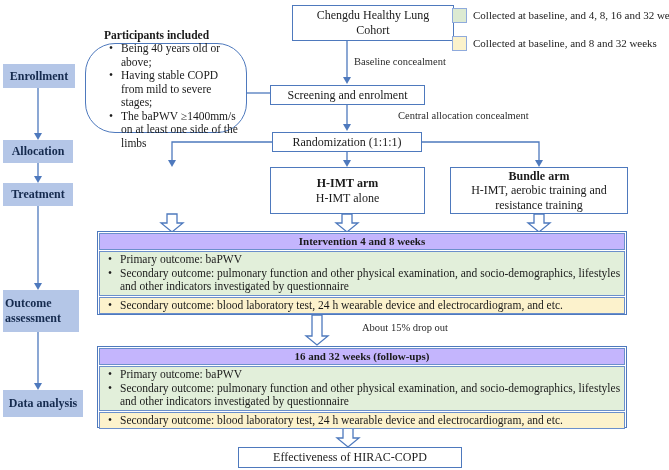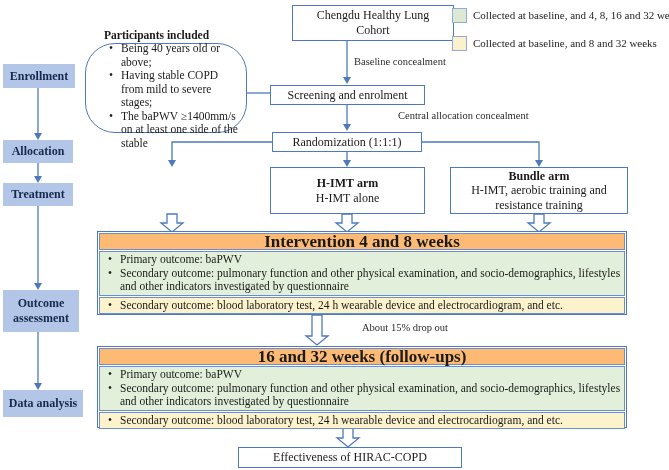--- a/index.html
+++ b/index.html
@@ -10,33 +10,33 @@
   }
   svg.overlay { position:absolute; left:0; top:0; z-index:1; }
   .box {
     position:absolute; background:#fff; border:1.4px solid #4e79bd;
     display:flex; flex-direction:column; align-items:center; justify-content:center;
     text-align:center; font-size:12px; line-height:1.22; z-index:2;
   }
   .bold { font-weight:bold; }
   .sbox {
     position:absolute; background:#b4c6e7; z-index:2;
-    display:flex; align-items:center; justify-content:center; text-align:center;
+    display:flex; align-items:center; justify-content:center; 
     font-weight:bold; font-size:12px; line-height:1.25; color:#152a4e; padding:2px;
   }
   .arrow-label { position:absolute; z-index:3; font-size:10.5px; color:#2b2b2b; white-space:nowrap; }
   .participants { align-items:flex-start; justify-content:center; text-align:left; padding:2px 4px 0 18px;border-radius:30px; }
   .ptitle { font-weight:bold; font-size:11.5px; line-height:14px; }
   .bullet { position:relative; padding-left:17px; text-align:left; font-size:11.5px; line-height:13.5px; }
   .bullet::before { content:"\2022"; position:absolute; left:5px; }
   .bigbox {
     position:absolute; background:#fff; border:1.4px solid #4e79bd; z-index:2;
     display:flex; flex-direction:column; gap:1px; padding:1px;
   }
-  .bb-header { background:#fdba74; border:1px solid #6b8fcb; font-weight:bold; font-size:17px;
+  .bb-header { background:#c4b5fd; border:1px solid #6b8fcb; font-weight:bold; font-size:11px;
     text-align:center; line-height:15px; flex:0 0 auto; }
   .bb-green { background:#e2efda; border:1px solid #6b8fcb; padding:1px 3px; flex:1 1 auto; }
   .bb-yellow { background:#fcf2cc; border:1px solid #6b8fcb; padding:1px 3px; flex:0 0 auto; display:flex; align-items:center; }
   .legend-row { position:absolute; z-index:2; display:flex; align-items:flex-start; }
   .sw { width:15px; height:15px; border:1px solid #8faadc; display:inline-block; flex:0 0 auto; }
   .sw-green { background:#dcead2; }
   .sw-yellow { background:#fbf2cb; }
   .legend-label { font-size:11px; line-height:15px; margin-left:6px; white-space:nowrap; color:#222; }
   .arm-sub { font-weight:normal; }
 </style>
@@ -96,21 +96,21 @@
   </div>
 
   <div class="arrow-label" style="left:354px; top:56px;">Baseline concealment</div>
   <div class="arrow-label" style="left:354px; top:110px;margin-left:44px;">Central allocation concealment</div>
   <div class="arrow-label" style="left:362px; top:322px;">About 15% drop out</div>
 
   <div class="box participants" style="left:85px; top:43px; width:162px; height:90px;">
     <div class="ptitle">Participants included</div>
     <div class="bullet">Being 40 years old or above;</div>
     <div class="bullet">Having stable COPD from mild to severe stages;</div>
-    <div class="bullet">The baPWV ≥1400mm/s on at least one side of the stable</div>
+    <div class="bullet">The baPWV ≥1400mm/s on at least one side of the limbs</div>
   </div>
 
   <div class="box" style="left:270px; top:85px; width:155px; height:20px;">Screening and enrolment</div>
   <div class="box" style="left:272px; top:132px; width:150px; height:20px;">Randomization (1:1:1)</div>
 
   <div class="sbox" style="left:3px; top:64px; width:72px; height:24px;">Enrollment</div>
   <div class="sbox" style="left:3px; top:140px; width:70px; height:23px;">Allocation</div>
   <div class="sbox" style="left:3px; top:183px; width:70px; height:23px;">Treatment</div>
   <div class="sbox" style="left:3px; top:290px; width:76px; height:42px;">Outcome assessment</div>
   <div class="sbox" style="left:3px; top:390px; width:80px; height:27px;">Data analysis</div>

